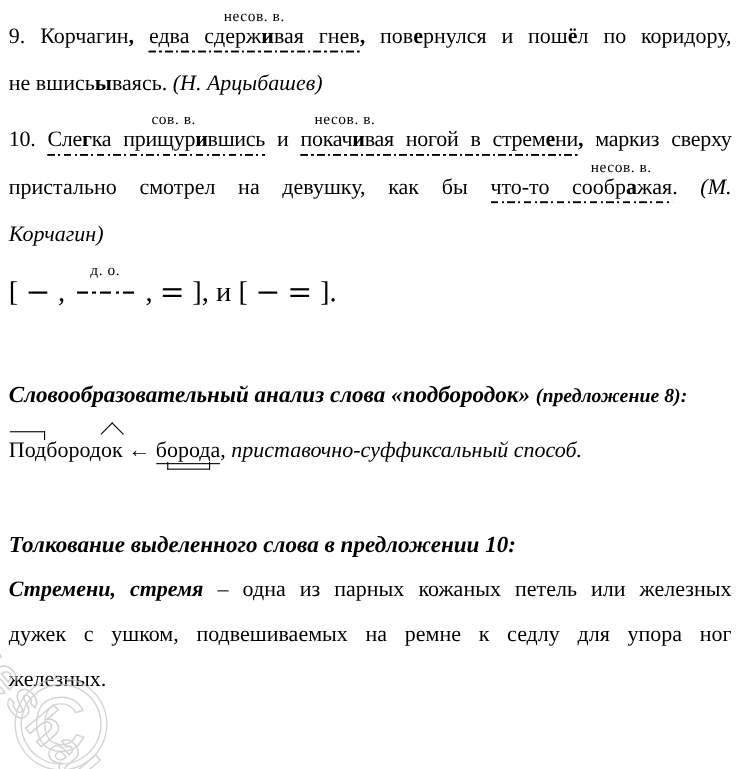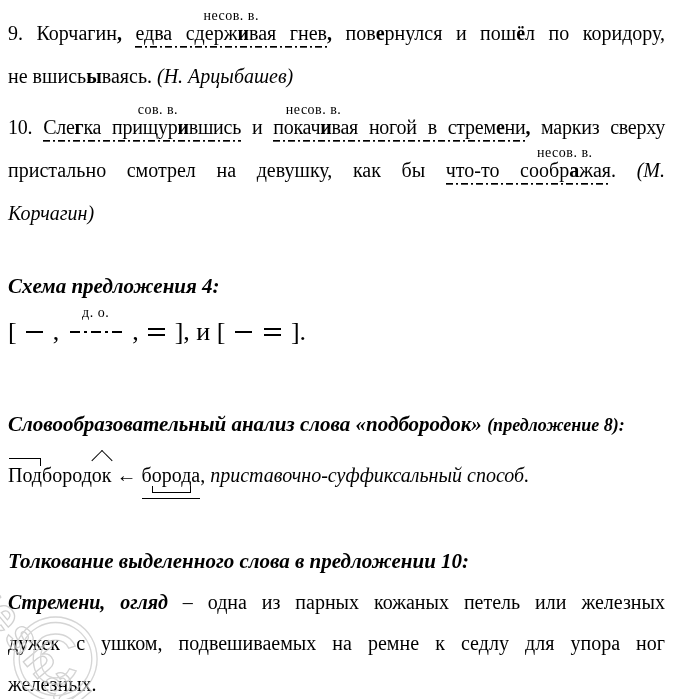--- a/index.html
+++ b/index.html
@@ -52,21 +52,21 @@
     background:repeating-linear-gradient(to right,#000 0 10px,rgba(0,0,0,0) 10px 14px,#000 14px 17px,rgba(0,0,0,0) 17px 21px);
   }
   .shape-ddot .ann{top:-24px;}
   
   .m-prefix{position:relative;}
   .m-prefix::before{content:"";position:absolute;left:1px;right:1px;top:-6px;height:7px;border-top:1.8px solid #000;border-right:1.8px solid #000;}
   .m-suffix{position:relative;}
   .m-suffix::before{content:"";position:absolute;left:50%;top:-11px;width:14px;height:14px;border-left:1.8px solid #000;border-top:1.8px solid #000;transform:translateX(-50%) rotate(45deg);}
   .m-root{position:relative;}
   .m-root::after{content:"";position:absolute;left:0;right:0;bottom:-7px;height:6px;border-left:1.8px solid #000;border-right:1.8px solid #000;border-bottom:1.8px solid #000;}
-  .u-solid{border-bottom:1.8px solid #000;padding-bottom:12px;}
+  .u-solid{border-bottom:1.8px solid #000;padding-bottom:1px;}
   
   .watermark{position:absolute;left:0;top:0;width:673px;height:699px;pointer-events:none;z-index:5;opacity:.75;}
   .wm-text{
     position:absolute;left:4px;top:572px;
     transform:rotate(50deg);transform-origin:0 0;
     font-family:"Liberation Sans","DejaVu Sans",sans-serif;font-weight:bold;
     font-size:46px;letter-spacing:3px;
     color:rgba(0,0,0,0);-webkit-text-stroke:1.3px #c2c2c2;
   }
   .wm-copy{
@@ -82,37 +82,34 @@
 <main data-name="document-page">
     <section data-name="sentence-9" class="para">
       <div class="line just" data-name="text-line"><span class="" data-name="text-run">9. Корчагин</span><span class="b" data-name="text-run">,</span><span class="" data-name="text-run"> </span><span class="u-dd rel rel" data-name="phrase-group"><span class="" data-name="text-run">едва сдерж</span><span class="b" data-name="text-run">и</span><span class="" data-name="text-run">вая гнев</span><span class="ann" data-name="annotation-label" style="left: 50%;">несов. в.</span></span><span class="b" data-name="text-run">,</span><span class="" data-name="text-run"> пов</span><span class="b" data-name="text-run">е</span><span class="" data-name="text-run">рнулся и пош</span><span class="b" data-name="text-run">ё</span><span class="" data-name="text-run">л по коридору,</span></div>
       <div class="line left" data-name="text-line"><span class="" data-name="text-run">не вшись</span><span class="b" data-name="text-run">ы</span><span class="" data-name="text-run">ваясь. </span><span class="i" data-name="text-run">(Н. Арцыбашев)</span></div>
     </section>
     <section data-name="sentence-10" class="para">
       <div class="line just tight" data-name="text-line"><span class="" data-name="text-run">10. </span><span class="u-dd rel rel" data-name="phrase-group"><span class="" data-name="text-run">Сле</span><span class="b" data-name="text-run">г</span><span class="" data-name="text-run">ка прищур</span><span class="b" data-name="text-run">и</span><span class="" data-name="text-run">вшись</span><span class="ann" data-name="annotation-label" style="left: 58%;">сов. в.</span></span><span class="" data-name="text-run"> и </span><span class="u-dd rel rel" data-name="phrase-group"><span class="" data-name="text-run">покач</span><span class="b" data-name="text-run">и</span><span class="" data-name="text-run">вая ногой в стрем</span><span class="b" data-name="text-run">е</span><span class="" data-name="text-run">ни</span><span class="ann" data-name="annotation-label" style="left: 16%;">несов. в.</span></span><span class="b" data-name="text-run">,</span><span class="" data-name="text-run"> маркиз сверху</span></div>
       <div class="line just" data-name="text-line"><span class="" data-name="text-run">пристально смотрел на девушку, как бы </span><span class="u-dd rel rel" data-name="phrase-group"><span class="" data-name="text-run">что-то сообр</span><span class="b" data-name="text-run">а</span><span class="" data-name="text-run">жая</span><span class="ann" data-name="annotation-label" style="left: 72%;">несов. в.</span></span><span class="" data-name="text-run">. </span><span class="i" data-name="text-run">(М.</span></div>
       <div class="line left" data-name="text-line"><span class="i" data-name="text-run">Корчагин)</span></div>
     </section>
-    <section data-name="scheme-heading" class="heading">
-      <div class="line left" data-name="text-line"><span class="" data-name="text-run">Схема предложения 4:</span></div>
-    </section>
     <section data-name="sentence-scheme" class="scheme">
       <div class="line left" data-name="text-line"><span class="" data-name="text-run">[ </span><span class="shape-dash" data-name="dash-symbol"></span><span class="" data-name="text-run"> , </span><span class="shape-ddot rel" data-name="ddot-symbol"><span class="ann" data-name="annotation-label" style="left: 50%;">д. о.</span></span><span class="" data-name="text-run"> , </span><span class="shape-eq" data-name="eq-symbol"></span><span class="" data-name="text-run"> ], и [ </span><span class="shape-dash" data-name="dash-symbol"></span><span class="" data-name="text-run"> </span><span class="shape-eq" data-name="eq-symbol"></span><span class="" data-name="text-run"> ].</span></div>
     </section>
     <section data-name="word-formation-heading" class="heading">
       <div class="line left" data-name="text-line"><span class="" data-name="text-run">Словообразовательный анализ слова «подбородок» </span><span class="small-heading" data-name="text-run">(предложение 8):</span></div>
     </section>
     <section data-name="word-formation-analysis" class="morph">
       <div class="line left" data-name="text-line"><span class="m-prefix" data-name="text-run">Под</span><span class="" data-name="text-run">бород</span><span class="m-suffix" data-name="text-run">ок</span><span class="" data-name="text-run"> ← </span><span class="u-solid" data-name="phrase-group"><span class="" data-name="text-run">б</span><span class="m-root" data-name="text-run">ород</span><span class="" data-name="text-run">а</span></span><span class="" data-name="text-run">, </span><span class="i" data-name="text-run">приставочно-суффиксальный способ.</span></div>
     </section>
     <section data-name="interpretation-heading" class="heading">
       <div class="line left" data-name="text-line"><span class="" data-name="text-run">Толкование выделенного слова в предложении 10:</span></div>
     </section>
     <section data-name="definition" class="para def">
-      <div class="line just" data-name="text-line"><span class="b i" data-name="text-run">Стремени, огляд</span><span class="" data-name="text-run"> – одна из парных кожаных петель или железных</span></div>
+      <div class="line just" data-name="text-line"><span class="b i" data-name="text-run">Стремени, стремя</span><span class="" data-name="text-run"> – одна из парных кожаных петель или железных</span></div>
       <div class="line just" data-name="text-line"><span class="" data-name="text-run">дужек с ушком, подвешиваемых на ремне к седлу для упора ног</span></div>
       <div class="line left" data-name="text-line"><span class="" data-name="text-run">железных.</span></div>
     </section>
   </main>
 
 <div class="watermark" data-name="watermark">
   <span class="wm-text" data-name="watermark-text">reshak.ru</span>
   <span class="wm-copy" data-name="copyright-icon">©</span>
 </div>
 

